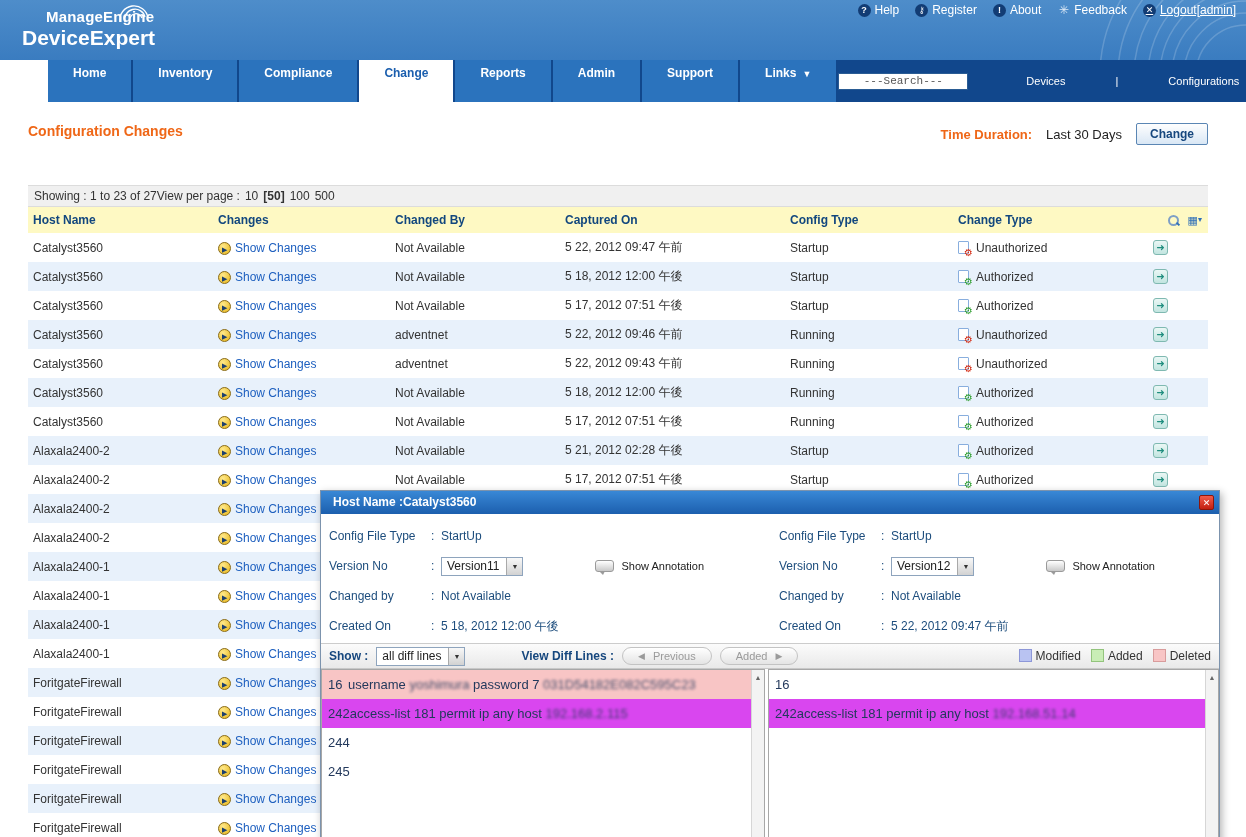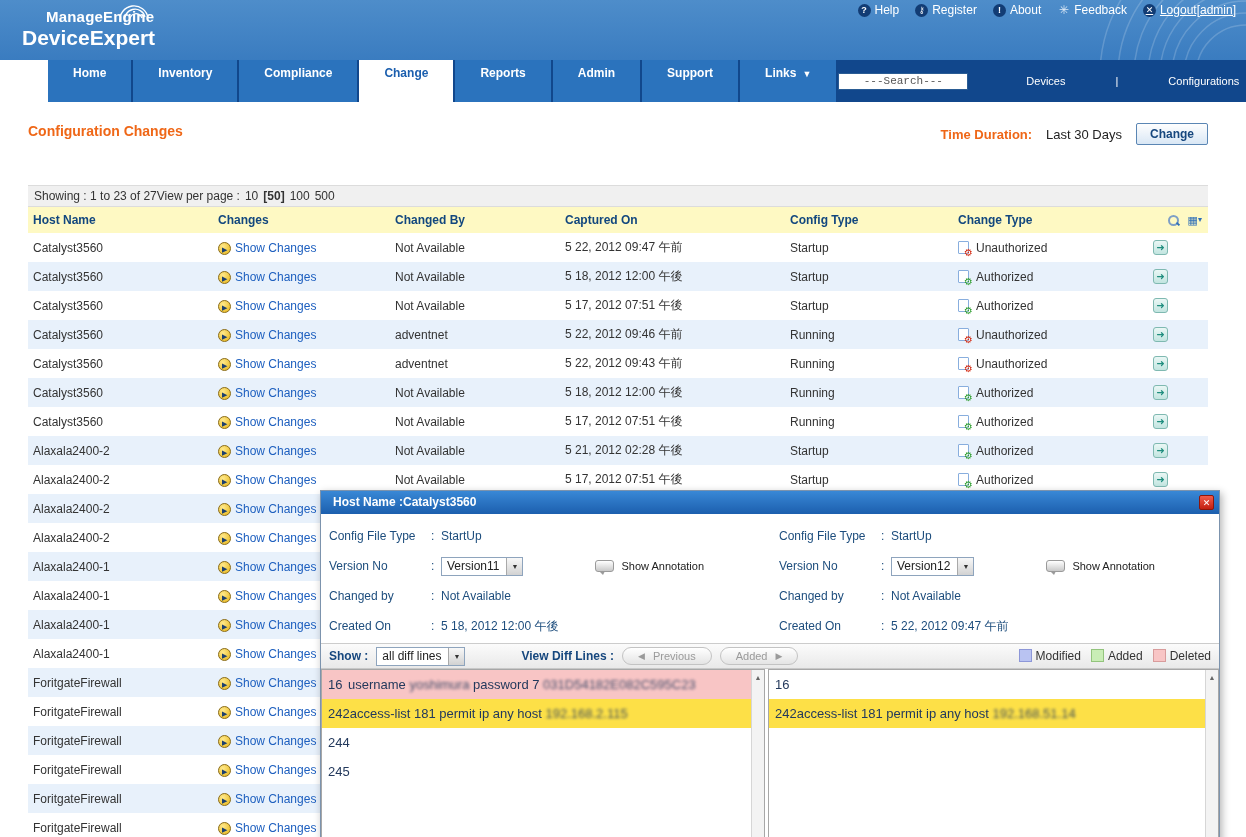--- a/index.html
+++ b/index.html
@@ -94,21 +94,21 @@
   .diff-area { display:flex; gap:3px; height:310px; }
   .pane { position:relative; border:1px solid #a7a7a7; background:#fff; overflow:hidden; }
   .pane.left { width:444px; flex:none; }
   .pane.right { flex:1; }
   .pane-body { margin-right:13px; }
   .vscroll { position:absolute; top:0; right:0; bottom:0; width:13px; background:#f3f3f3; border-left:1px solid #d6d6d6; cursor:pointer; }
   .vscroll::before { content:"▲"; display:block; font-size:7px; color:#666; text-align:center; padding-top:4px; }
   .dline { height:29px; line-height:29px; font-size:13px; color:#23395c; white-space:nowrap; overflow:hidden; }
   .dline .lno { display:inline-block; min-width:26px; padding-left:6px; }
   .dline.deleted { background:#f8c5c5; }
-  .dline.modified { background:#fde047; }
+  .dline.modified { background:#d946ef; }
   .dline.added { background:#c9edb6; }
   .blurred { filter:blur(1.6px); opacity:.85; }
 </style>
 </head>
 <body>
 
 <div class="topbar">
   <svg class="swirl-svg" width="420" height="60" viewBox="0 0 420 60">
     <g fill="none" stroke="rgba(255,255,255,0.18)" stroke-width="1.5">
       <circle cx="420" cy="75" r="50"></circle>

